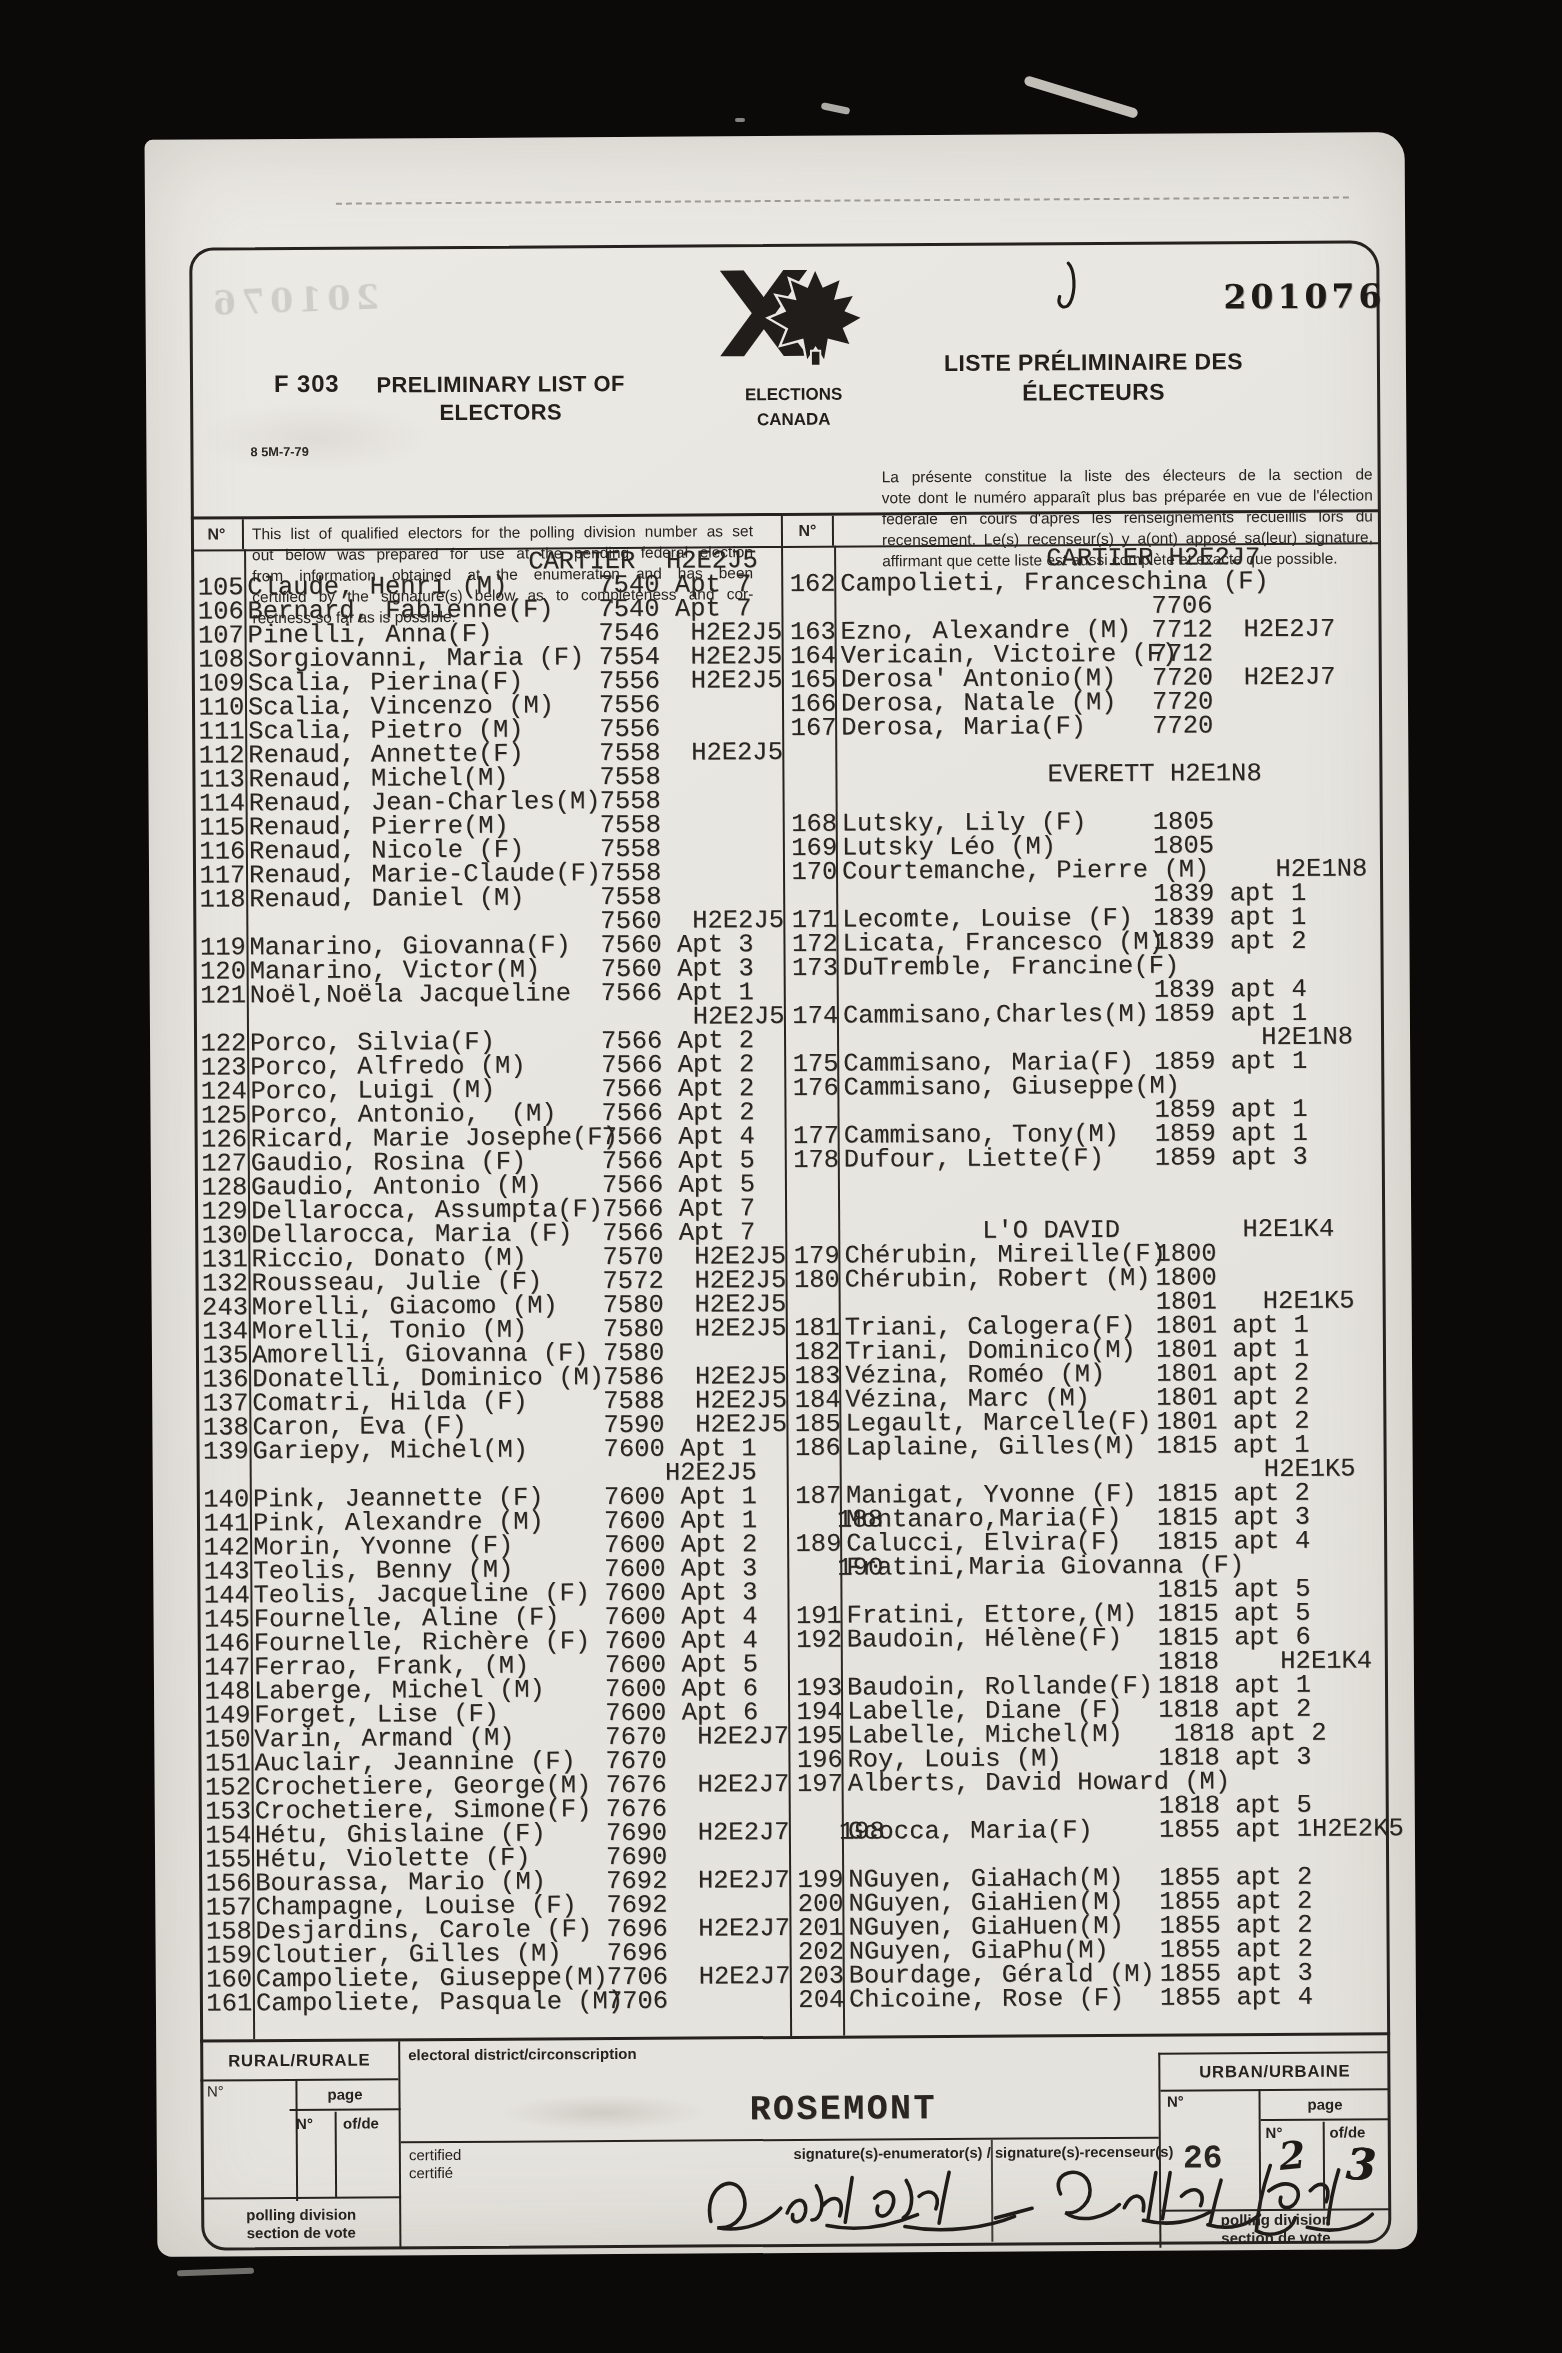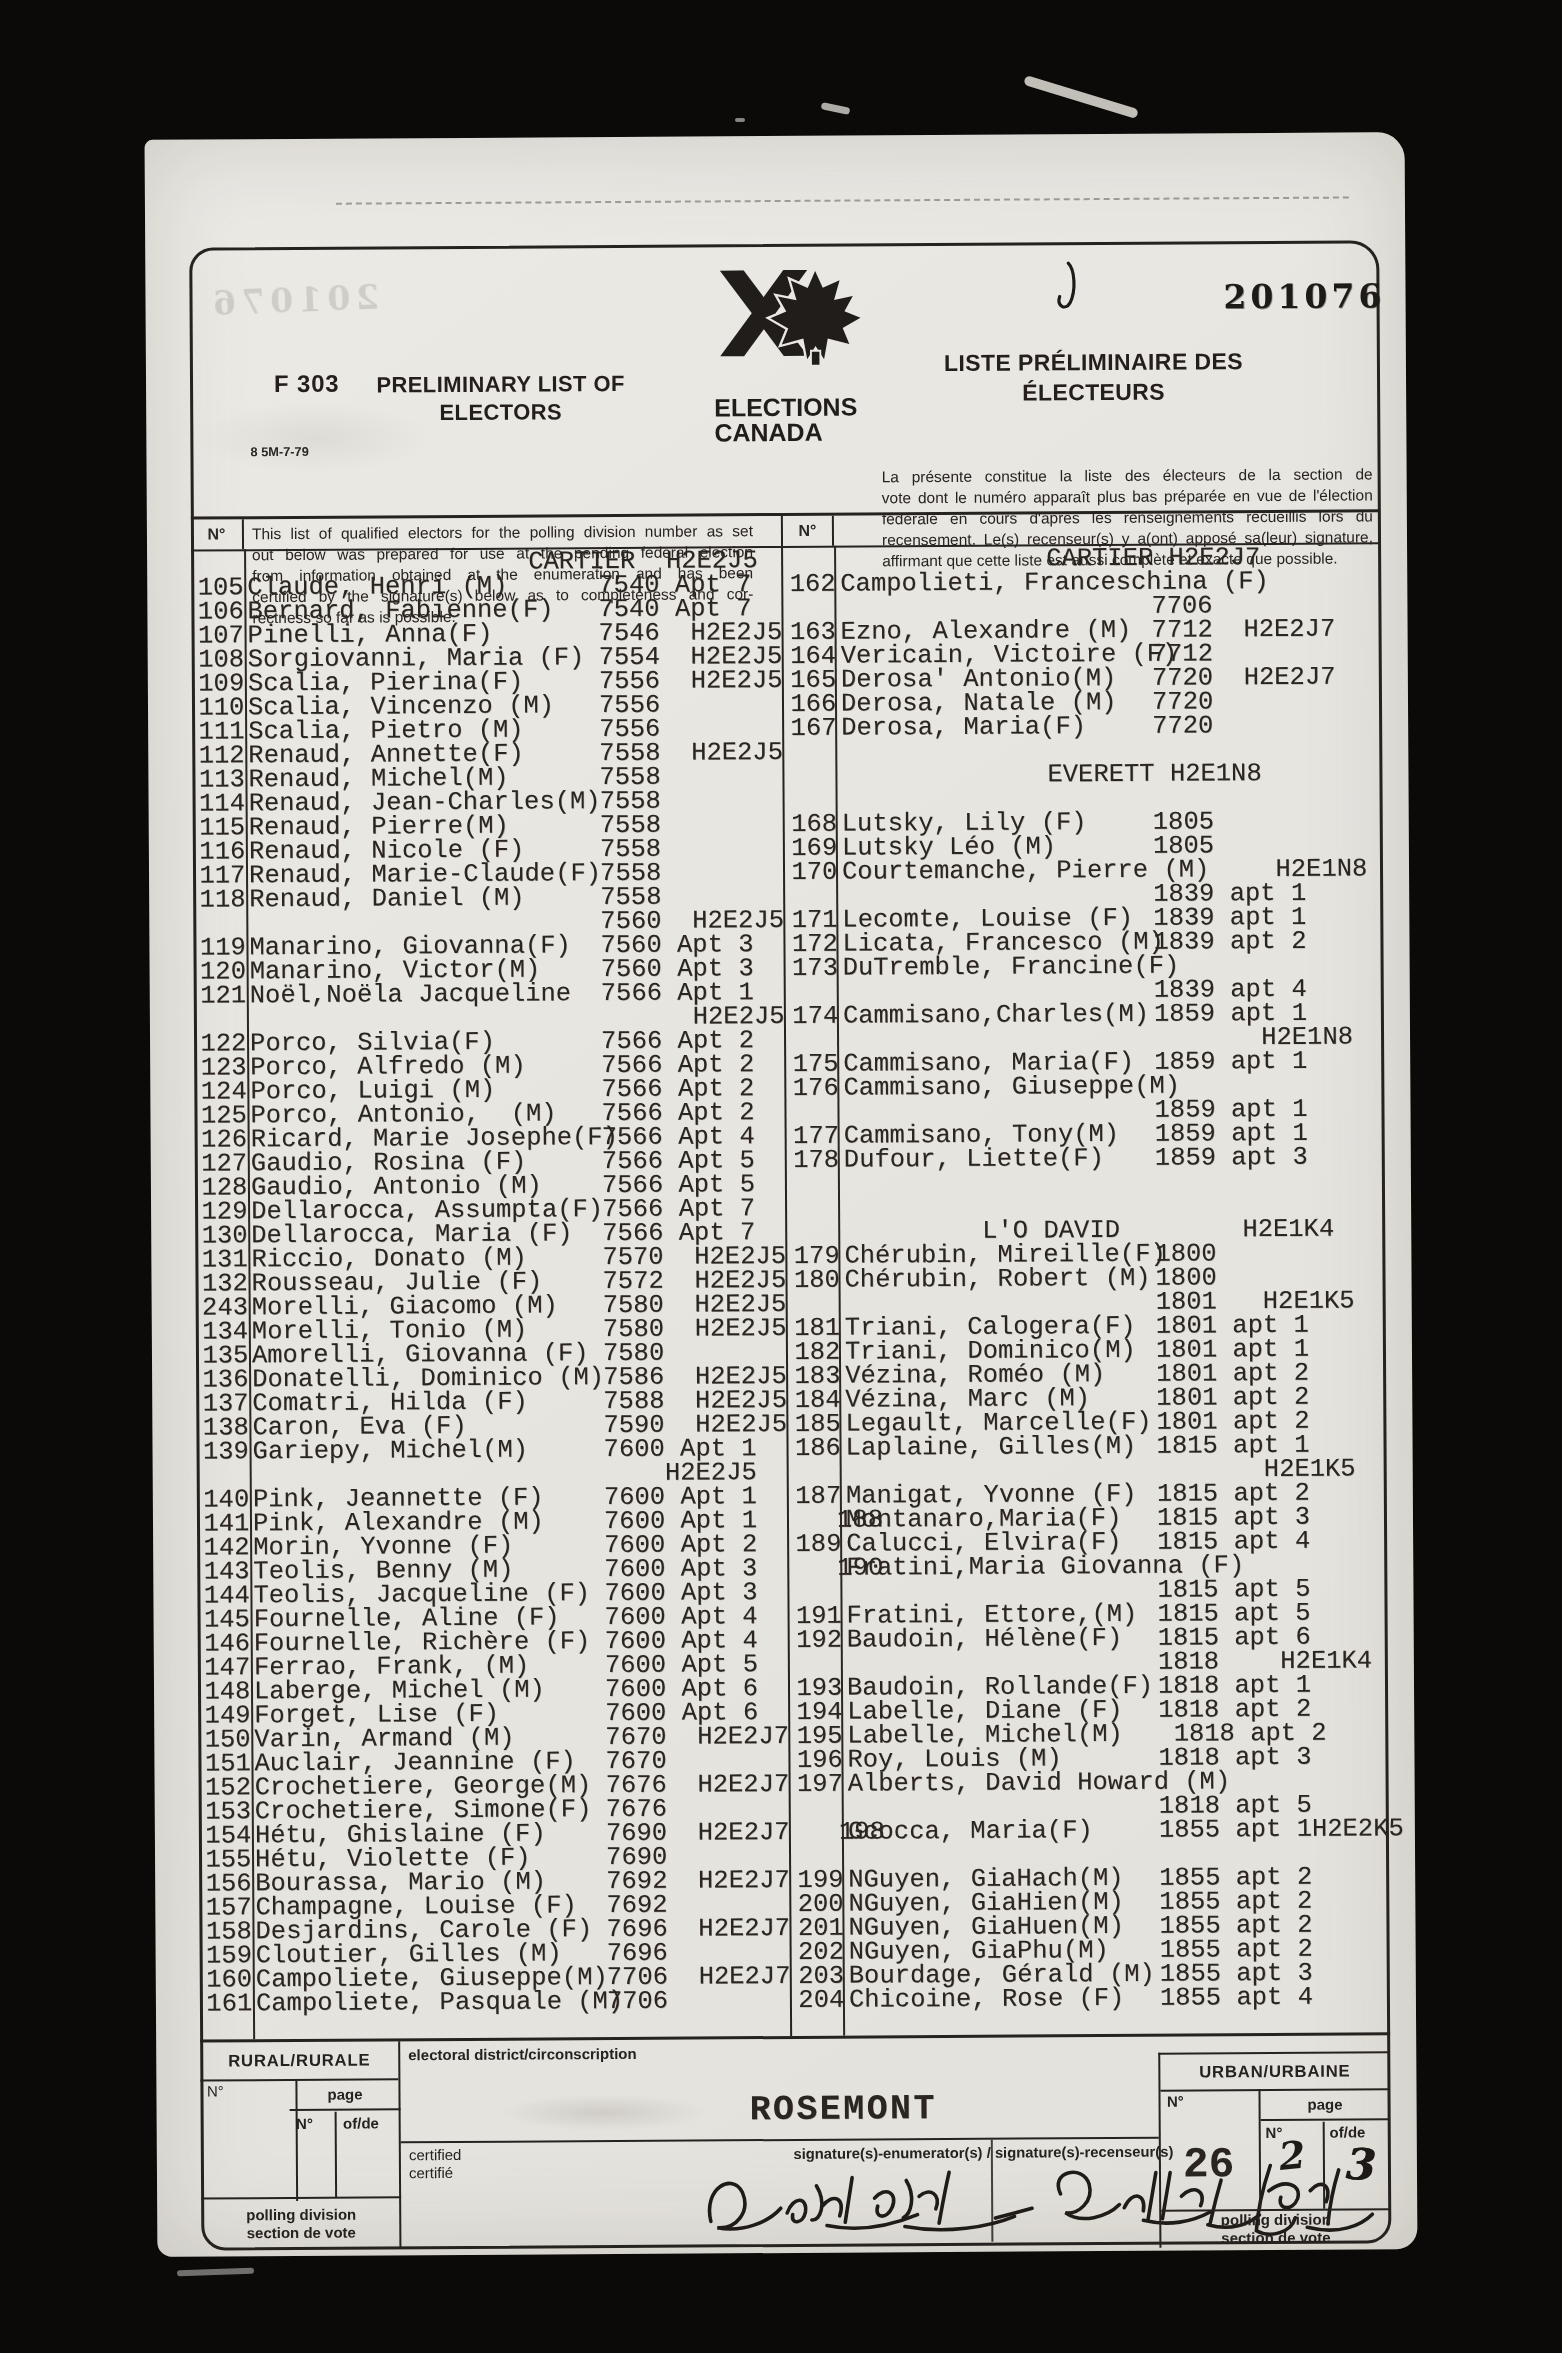--- a/index.html
+++ b/index.html
@@ -46,21 +46,21 @@
   .print-code{position:absolute;left:104px;top:305px;font-size:12.8px;font-weight:bold;color:#2b2724;}
   .title-en{position:absolute;left:203px;top:233px;width:303px;text-align:center;font-size:22px;font-weight:bold;line-height:28px;letter-spacing:0.4px;}
   .title-fr{position:absolute;left:788px;top:214px;width:319px;text-align:center;font-size:23px;font-weight:bold;line-height:29.5px;letter-spacing:0.4px;}
   .serial{
     position:absolute;left:1078px;top:144px;
     font-family:"DejaVu Serif",serif;font-weight:bold;font-size:33px;letter-spacing:4px;color:#1e1a17;
     text-shadow:0.8px 0.8px 0 rgba(30,25,20,.4);
   }
   .logo{position:absolute;left:568px;top:134px;width:159px;text-align:left;}
   .logo svg{display:block;}
-  .logo-words{font-size:25px;font-weight:bold;line-height:25px;letter-spacing:0px;color:#211d1a;margin-top:15px;}
+  .logo-words{font-size:17px;font-weight:bold;line-height:25px;letter-spacing:0px;color:#211d1a;margin-top:2px;text-align:center;}
   .para{position:absolute;font-size:15.5px;line-height:21px;color:#282320;}
   .para-en{left:105px;top:384px;width:501px;}
   .para-fr{left:735px;top:331px;width:491px;}
   .para .jl{text-align:justify;text-align-last:justify;}
   .para .jl.last{text-align-last:left;}
   .pen-mark{position:absolute;left:907px;top:124px;}
 
   
   .col{position:absolute;top:377px;height:1523px;box-sizing:border-box;border-top:3.2px solid #262220;}
   .col.left{left:44px;width:592px;border-right:2.4px solid #262220;}
@@ -109,21 +109,21 @@
     font-weight:bold;font-size:35px;letter-spacing:2.4px;color:#2b2522;text-shadow:0.5px 0.5px 0 rgba(43,34,28,.3);}
   .mid-rule{position:absolute;left:0;right:0;top:100px;border-top:2.4px solid #262220;}
   .certified{position:absolute;left:8px;top:105px;font-weight:normal;line-height:18.3px;}
   .sig-label{position:absolute;left:375px;width:415px;top:107px;text-align:center;font-weight:bold;font-size:14.8px;}
   .sig-divider{position:absolute;left:590px;top:102px;bottom:3.2px;width:2px;background:rgba(38,34,32,.85);}
   .signatures{position:absolute;left:291px;top:112px;}
   .urban{left:958px;top:16px;width:231px;height:195px;border:2.4px solid #262220;border-right:none;border-bottom:none;}
   .urban-h{height:35px;border-bottom:2.4px solid #262220;display:flex;align-items:center;justify-content:center;
     font-weight:bold;font-size:16.7px;letter-spacing:0.8px;}
   .urban-no{position:absolute;left:0;top:35px;width:100px;height:120px;border-right:2.4px solid #262220;padding:3.2px 0 0 6.4px;box-sizing:border-box;font-weight:bold;}
-  .urban-no .val{position:absolute;left:22px;top:51px;font-family:"Liberation Mono",monospace;font-size:43px;color:#2b2522;}
+  .urban-no .val{position:absolute;left:22px;top:51px;font-family:"Liberation Mono",monospace;font-size:33px;color:#2b2522;}
   .urban-page{position:absolute;left:100px;top:35px;right:0;height:120px;}
   .urban-page .pl{height:30px;border-bottom:2.4px solid #262220;display:flex;align-items:center;justify-content:center;font-weight:bold;}
   .urban-sub{position:absolute;top:33px;bottom:0;display:flex;width:100%;}
   .urban-sub .a{width:64px;border-right:2.4px solid #262220;padding:1.6px 0 0 4.8px;box-sizing:border-box;font-weight:bold;position:relative;}
   .urban-sub .b{flex:1;padding:1.6px 0 0 4.8px;font-weight:bold;position:relative;}
   .hand{font-family:"DejaVu Serif",serif;font-style:italic;font-weight:bold;color:#1d1a18;position:absolute;}
   .hand.h2{left:17.5px;top:11px;font-size:38px;transform:rotate(-5deg);}
   .hand.h3{left:21px;top:17.5px;font-size:43px;transform:rotate(3deg);text-shadow:0.8px 0 0 #1d1a18;}
   .urban-polling{position:absolute;left:0;right:0;bottom:0;top:155px;border-top:2.4px solid #262220;
     display:flex;flex-direction:column;align-items:center;justify-content:center;font-weight:bold;font-size:15px;line-height:18.3px;}

